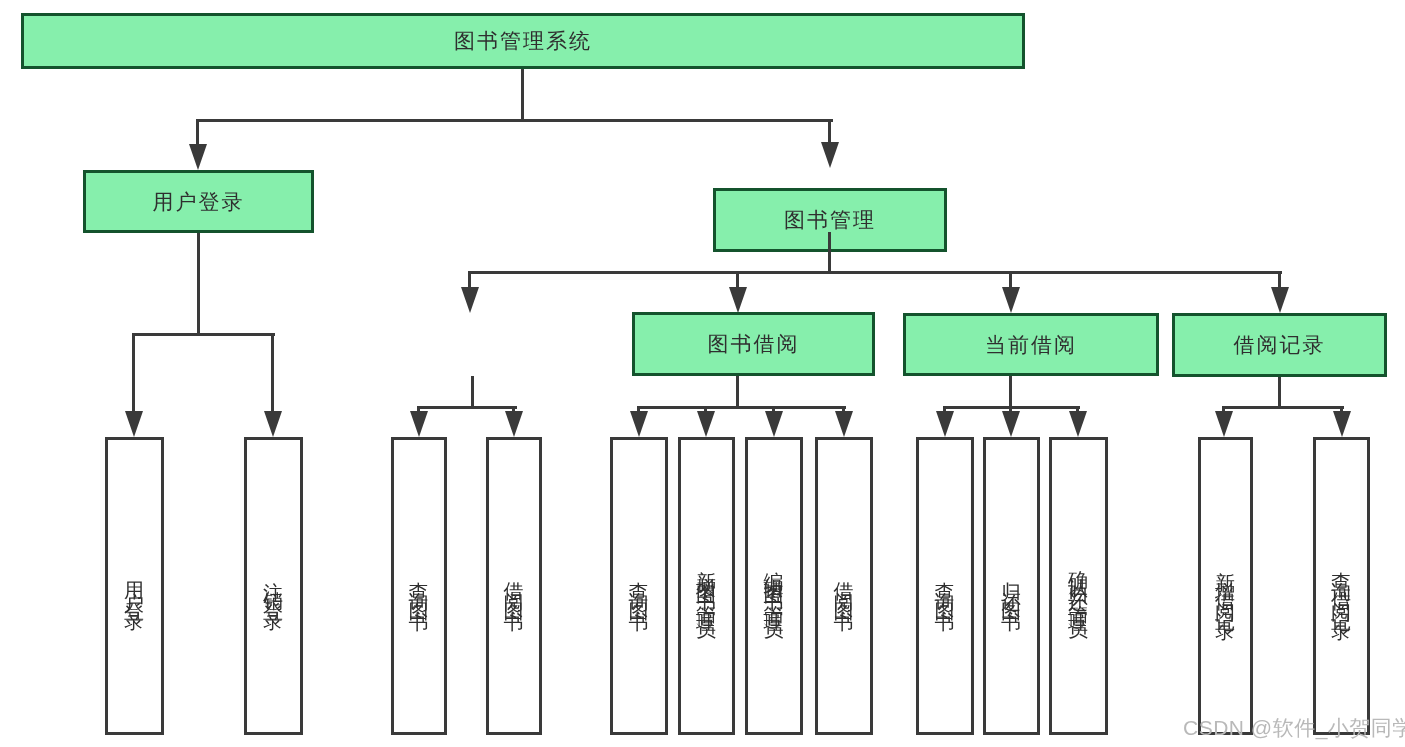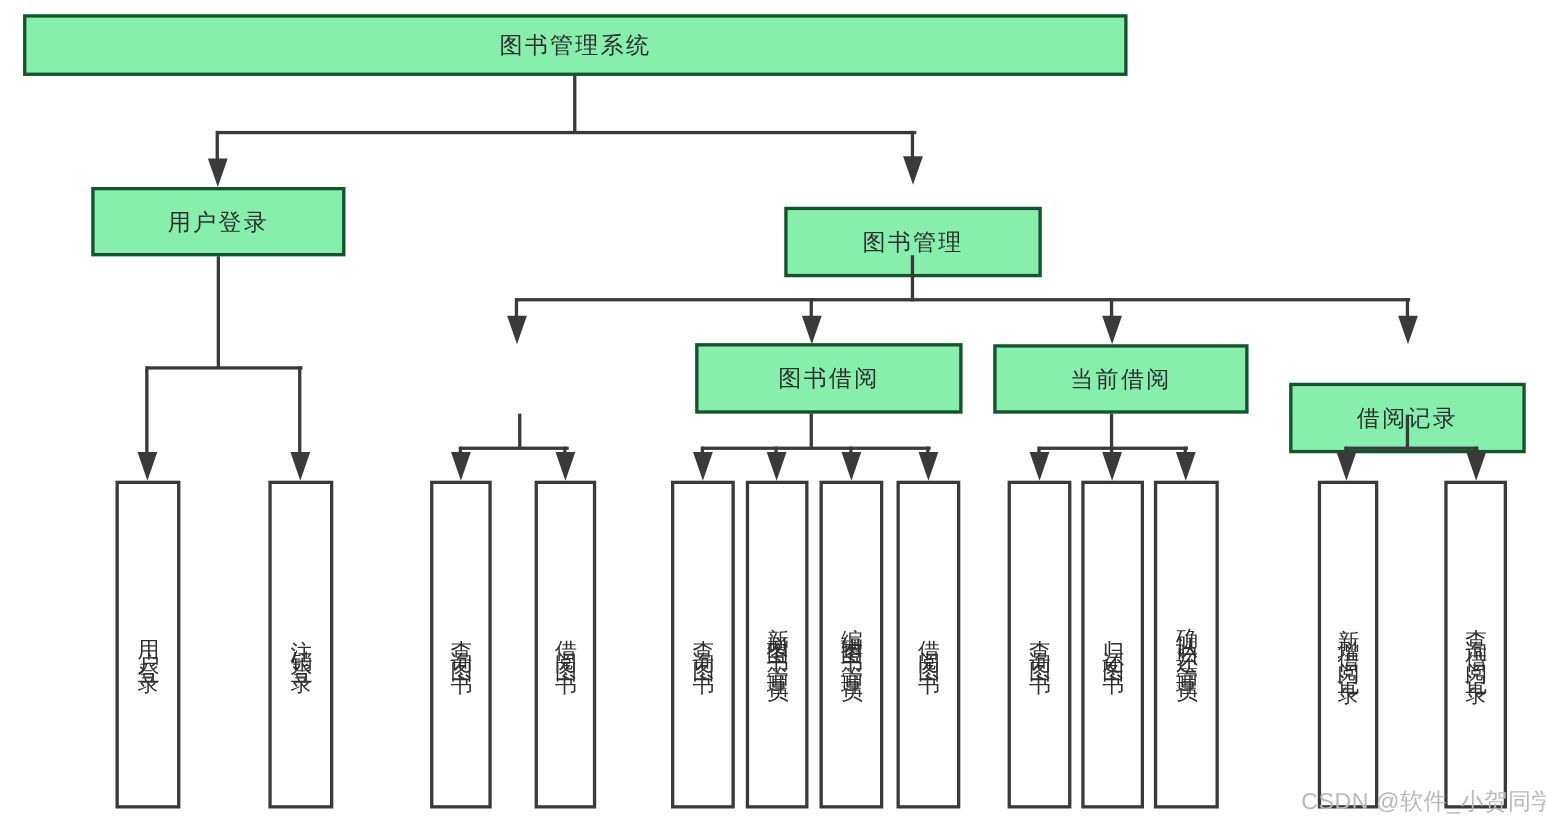--- a/index.html
+++ b/index.html
@@ -81,24 +81,24 @@
     <div class="arr" style="left:729px;top:287px;"></div>
     <div class="stem" style="left:1009px;top:271px;height:19px;"></div>
     <div class="arr" style="left:1002px;top:287px;"></div>
     <div class="stem" style="left:1278px;top:271px;height:19px;"></div>
     <div class="arr" style="left:1271px;top:287px;"></div>
   </div>
 
   <div class="box" style="left:632px;top:312px;width:243px;height:64px;">
     <span>图书借阅</span>
   </div>
-  <div class="box" style="left:903px;top:313px;width:232px;height:63px;">
+  <div class="box" style="left:903px;top:313px;width:256px;height:63px;">
     <span>当前借阅</span>
   </div>
-  <div class="box" style="left:1172px;top:313px;width:215px;height:64px;margin-top:35px;">
+  <div class="box" style="left:1172px;top:313px;width:215px;height:64px;">
     <span>借阅记录</span>
   </div>
 
   <div>
     <div class="vline" style="left:471px;top:376px;height:32px;"></div>
     <div class="hline" style="left:418px;top:406px;width:99px;"></div>
     <div class="stem" style="left:417px;top:406px;height:11px;"></div>
     <div class="arr" style="left:410px;top:411px;"></div>
     <div class="stem" style="left:512px;top:406px;height:11px;"></div>
     <div class="arr" style="left:505px;top:411px;"></div>

